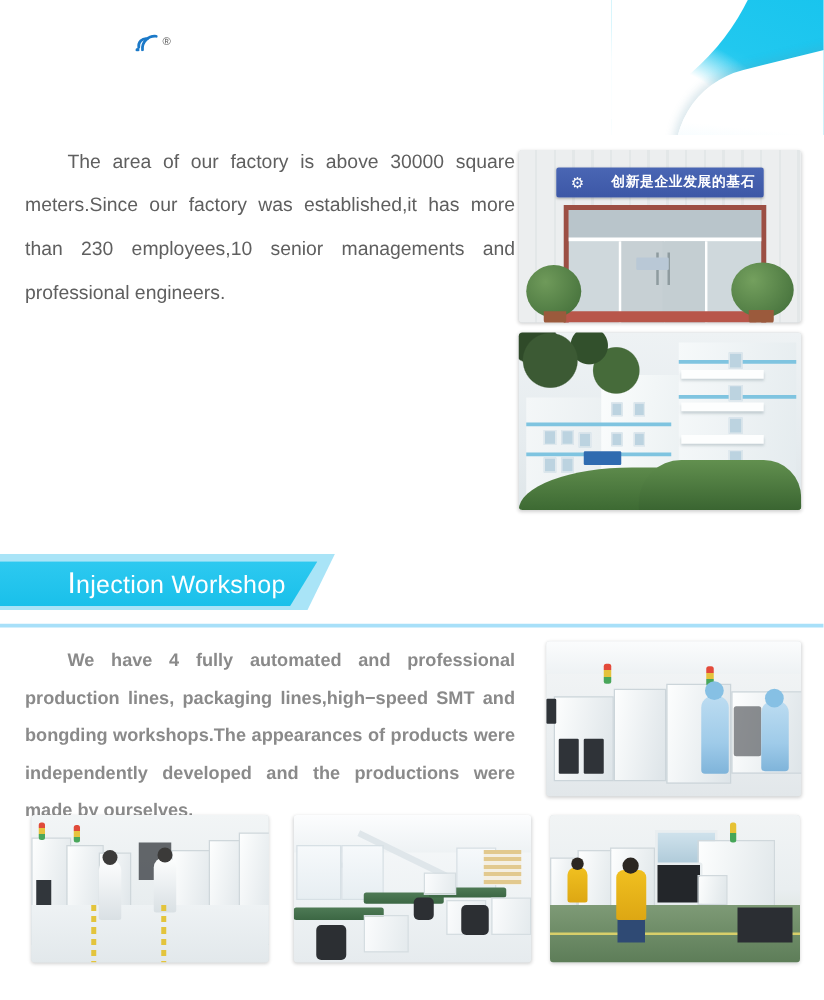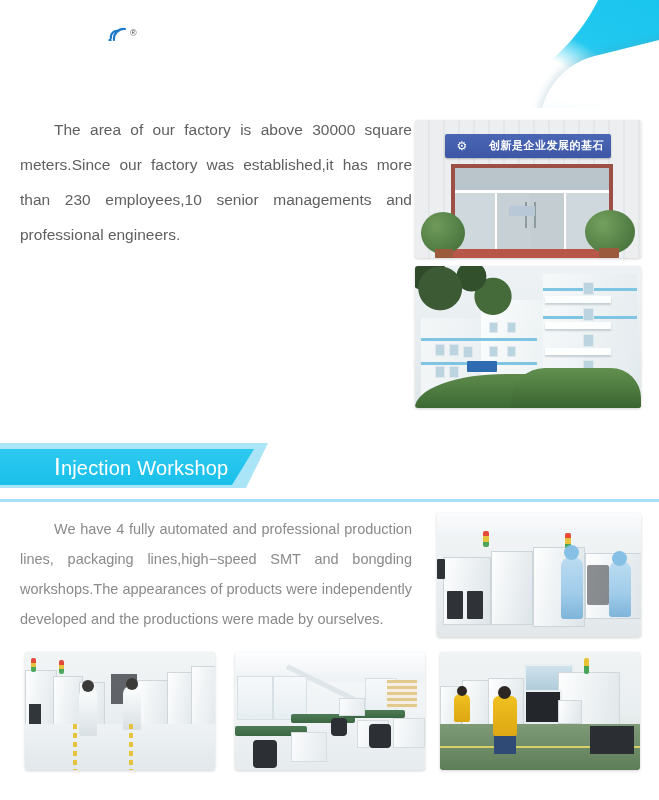--- a/index.html
+++ b/index.html
@@ -54,21 +54,21 @@
     font-family:"Liberation Sans", sans-serif;
     color:#5f5f5f;
     font-size:15.5px;
     line-height:35px;
     text-align:justify;
     text-justify:inter-word;
   }
   .copy p{margin:0;text-indent:34px;}
   .copy p.cont{text-indent:34px;}
   #intro{left:20px;top:112px;width:392px;}
-  #inject-copy{left:20px;top:514px;width:392px;font-size:14.5px;line-height:30px;color:#8a8a8a;}
+  #inject-copy{left:20px;top:514px;width:392px;font-size:14.5px;line-height:30px;color:#8a8a8a;font-weight:bold;}
 
   
   .banner{position:absolute;left:0;top:443px;width:290px;height:45px;}
   .banner-back{
     position:absolute;left:0;top:0;width:268px;height:45px;
     background:#a9e4f7;
     clip-path:polygon(0 0,268px 0,246px 45px,0 45px);
   }
   .banner-main{
     position:absolute;left:0;top:6px;width:254px;height:36px;

